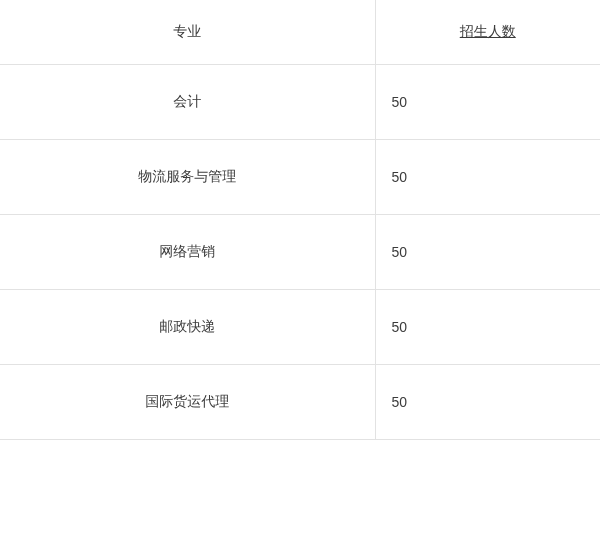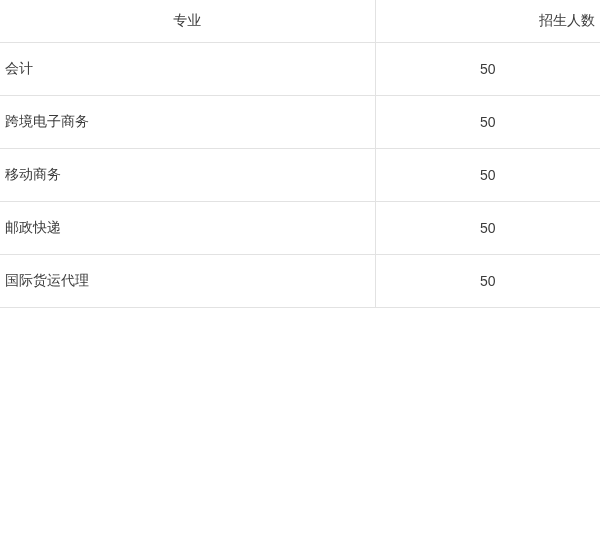--- a/index.html
+++ b/index.html
@@ -23,44 +23,43 @@
     table-layout: fixed;
   }
   table.enroll-table col.col-major { width: 375px; }
   table.enroll-table col.col-count { width: 225px; }
 
   table.enroll-table th,
   table.enroll-table td {
     border-bottom: 1px solid #e2e2e2;
     border-right: 1px solid #e2e2e2;
     height: 42px;
-    padding: 5px;
+    padding: 16px;
     font-weight: normal;
     font-size: 14px;
     color: #3b3b3b;
     vertical-align: middle;
   }
   table.enroll-table th:last-child,
   table.enroll-table td:last-child {
     border-right: none;
   }
   table.enroll-table thead th {
     height: 32px;
     font-size: 14px;
     color: #3b3b3b;
   }
   .cell-major {
-    text-align: left;
+    text-align: center;
   }
   .cell-count {
-    text-align: center;
     margin-top: 8px;
   }
   .header-major { text-align: center; }
-  .header-count { text-align: right; }
+  .header-count { text-align: center; text-decoration: underline; }
 </style>
 </head>
 <body>
 
 <div class="table-wrap">
   <table class="enroll-table">
     <colgroup>
       <col class="col-major">
       <col class="col-count">
     </colgroup>
@@ -69,25 +68,25 @@
         <th class="header-major">专业</th>
         <th class="header-count">招生人数</th>
       </tr>
     </thead>
     <tbody>
       <tr>
         <td class="cell-major">会计</td>
         <td class="cell-count">50</td>
       </tr>
       <tr>
-        <td class="cell-major">跨境电子商务</td>
+        <td class="cell-major">物流服务与管理</td>
         <td class="cell-count">50</td>
       </tr>
       <tr>
-        <td class="cell-major">移动商务</td>
+        <td class="cell-major">网络营销</td>
         <td class="cell-count">50</td>
       </tr>
       <tr>
         <td class="cell-major">邮政快递</td>
         <td class="cell-count">50</td>
       </tr>
       <tr>
         <td class="cell-major">国际货运代理</td>
         <td class="cell-count">50</td>
       </tr>

